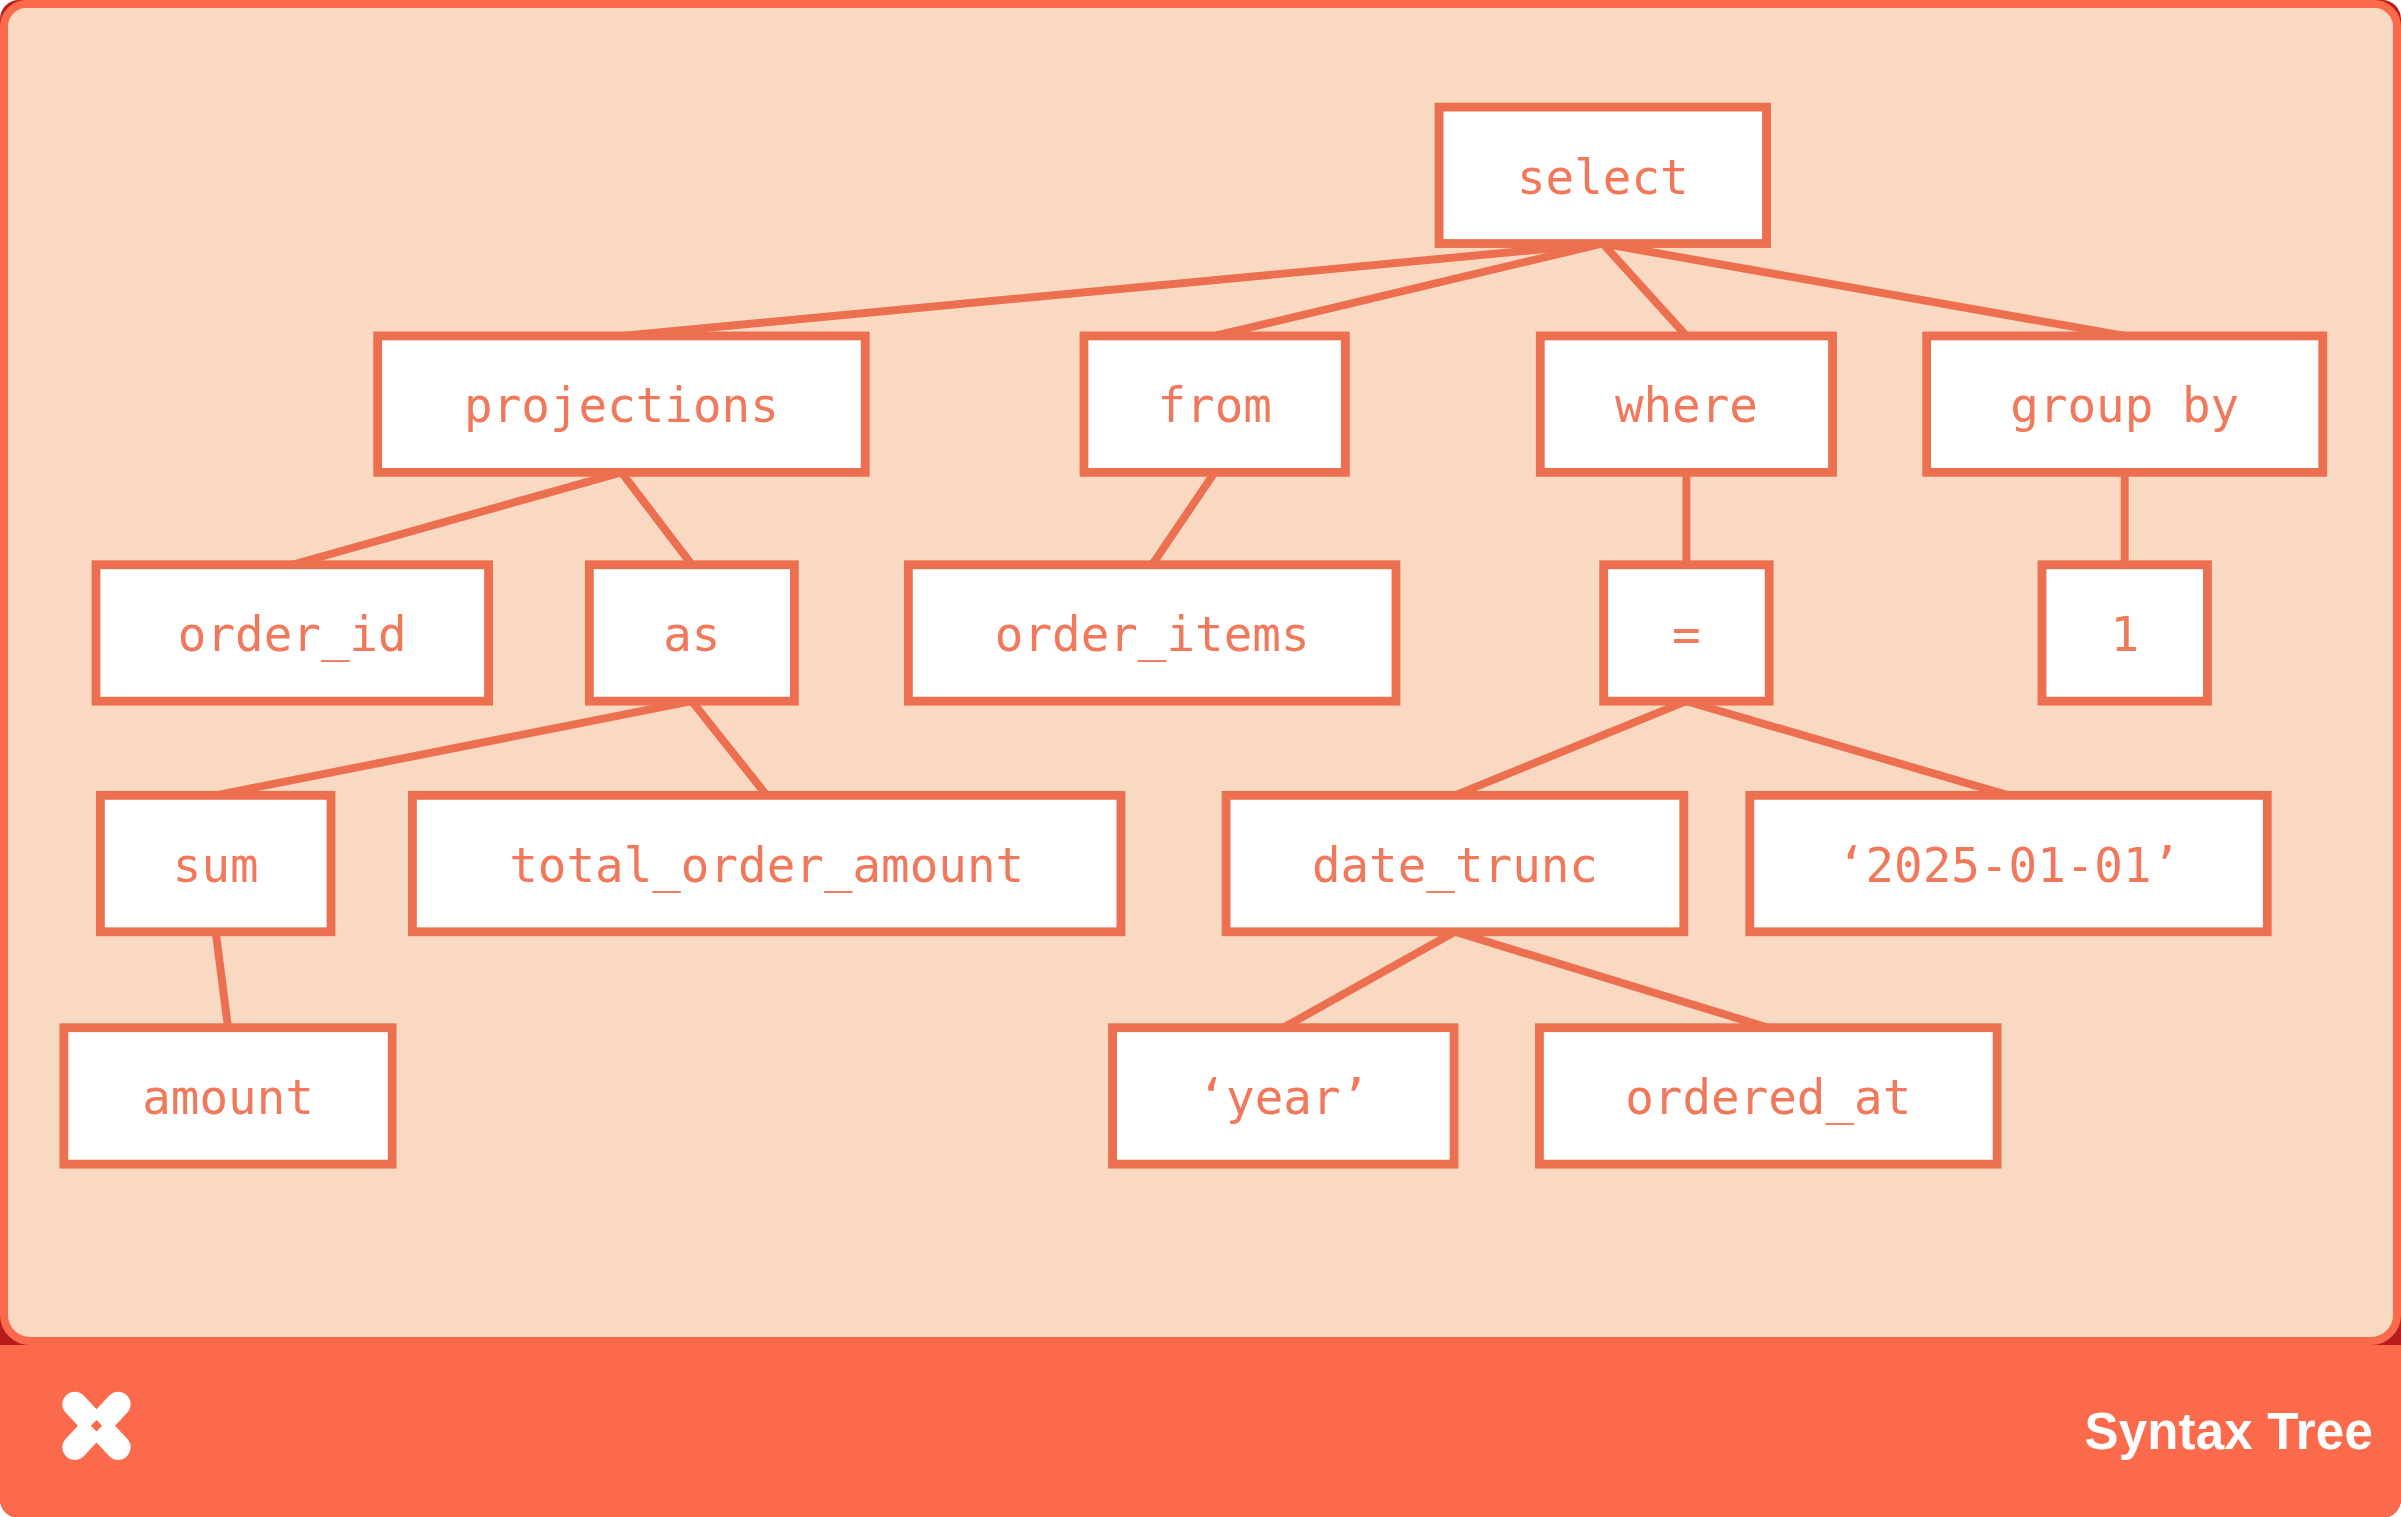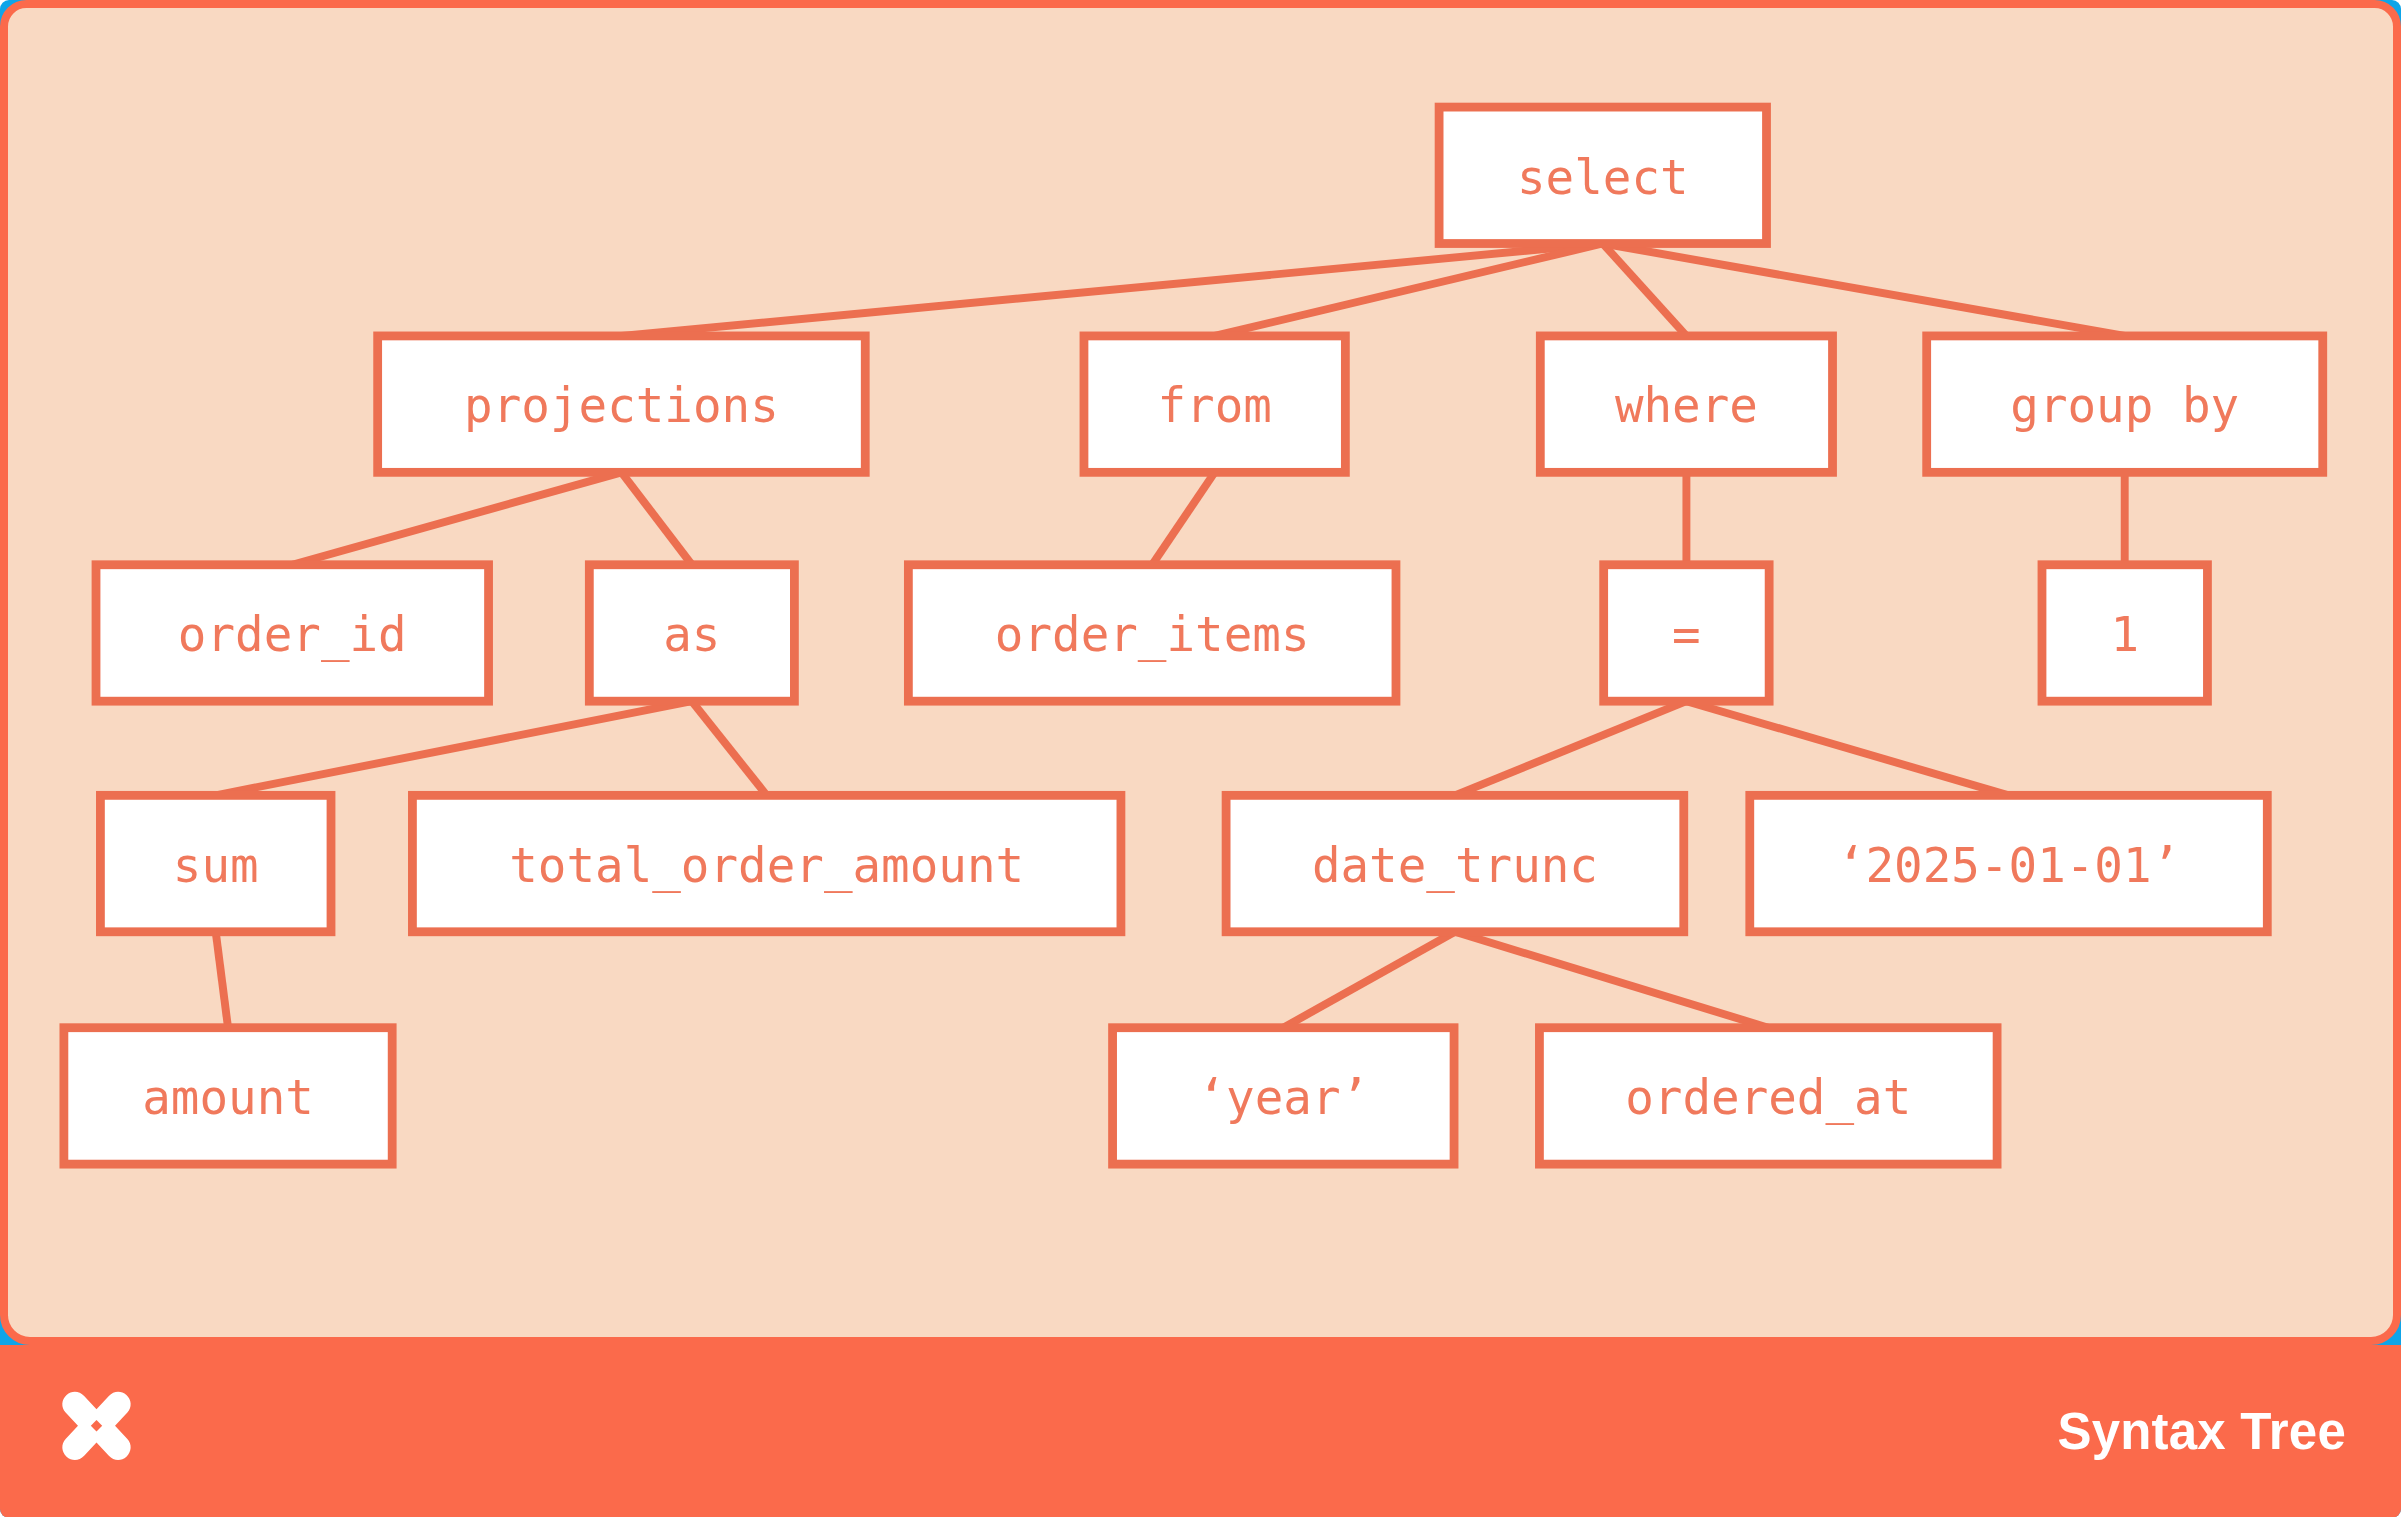--- a/index.html
+++ b/index.html
@@ -12,22 +12,22 @@
     height: 1518px;
     font-family: "Liberation Sans", sans-serif;
     overflow: hidden;
   }
 
   #card {
     position: relative;
     width: 2401px;
     height: 1518px;
     box-sizing: border-box;
-    background: #0ea5e9;
-    border-radius: 9px;
+    background: #b91c1c;
+    border-radius: 19px;
     overflow: hidden;
   }
 
   #canvas-panel {
     position: absolute;
     left: 0px;
     top: 0px;
     width: 2401px;
     height: 1345px;
     box-sizing: border-box;
@@ -70,21 +70,21 @@
     position: absolute;
     left: 0;
     bottom: 0;
     width: 2401px;
     height: 173px;
     background: #FB6A4B;
     display: flex;
     align-items: center;
     justify-content: space-between;
     box-sizing: border-box;
-    padding: 0 55px 0 49px;
+    padding: 0 28px 0 49px;
   }
 
   #brand-logo {
     width: 95px;
     height: 95px;
     display: block;
     flex: 0 0 auto;
   }
 
   #footer-title {

